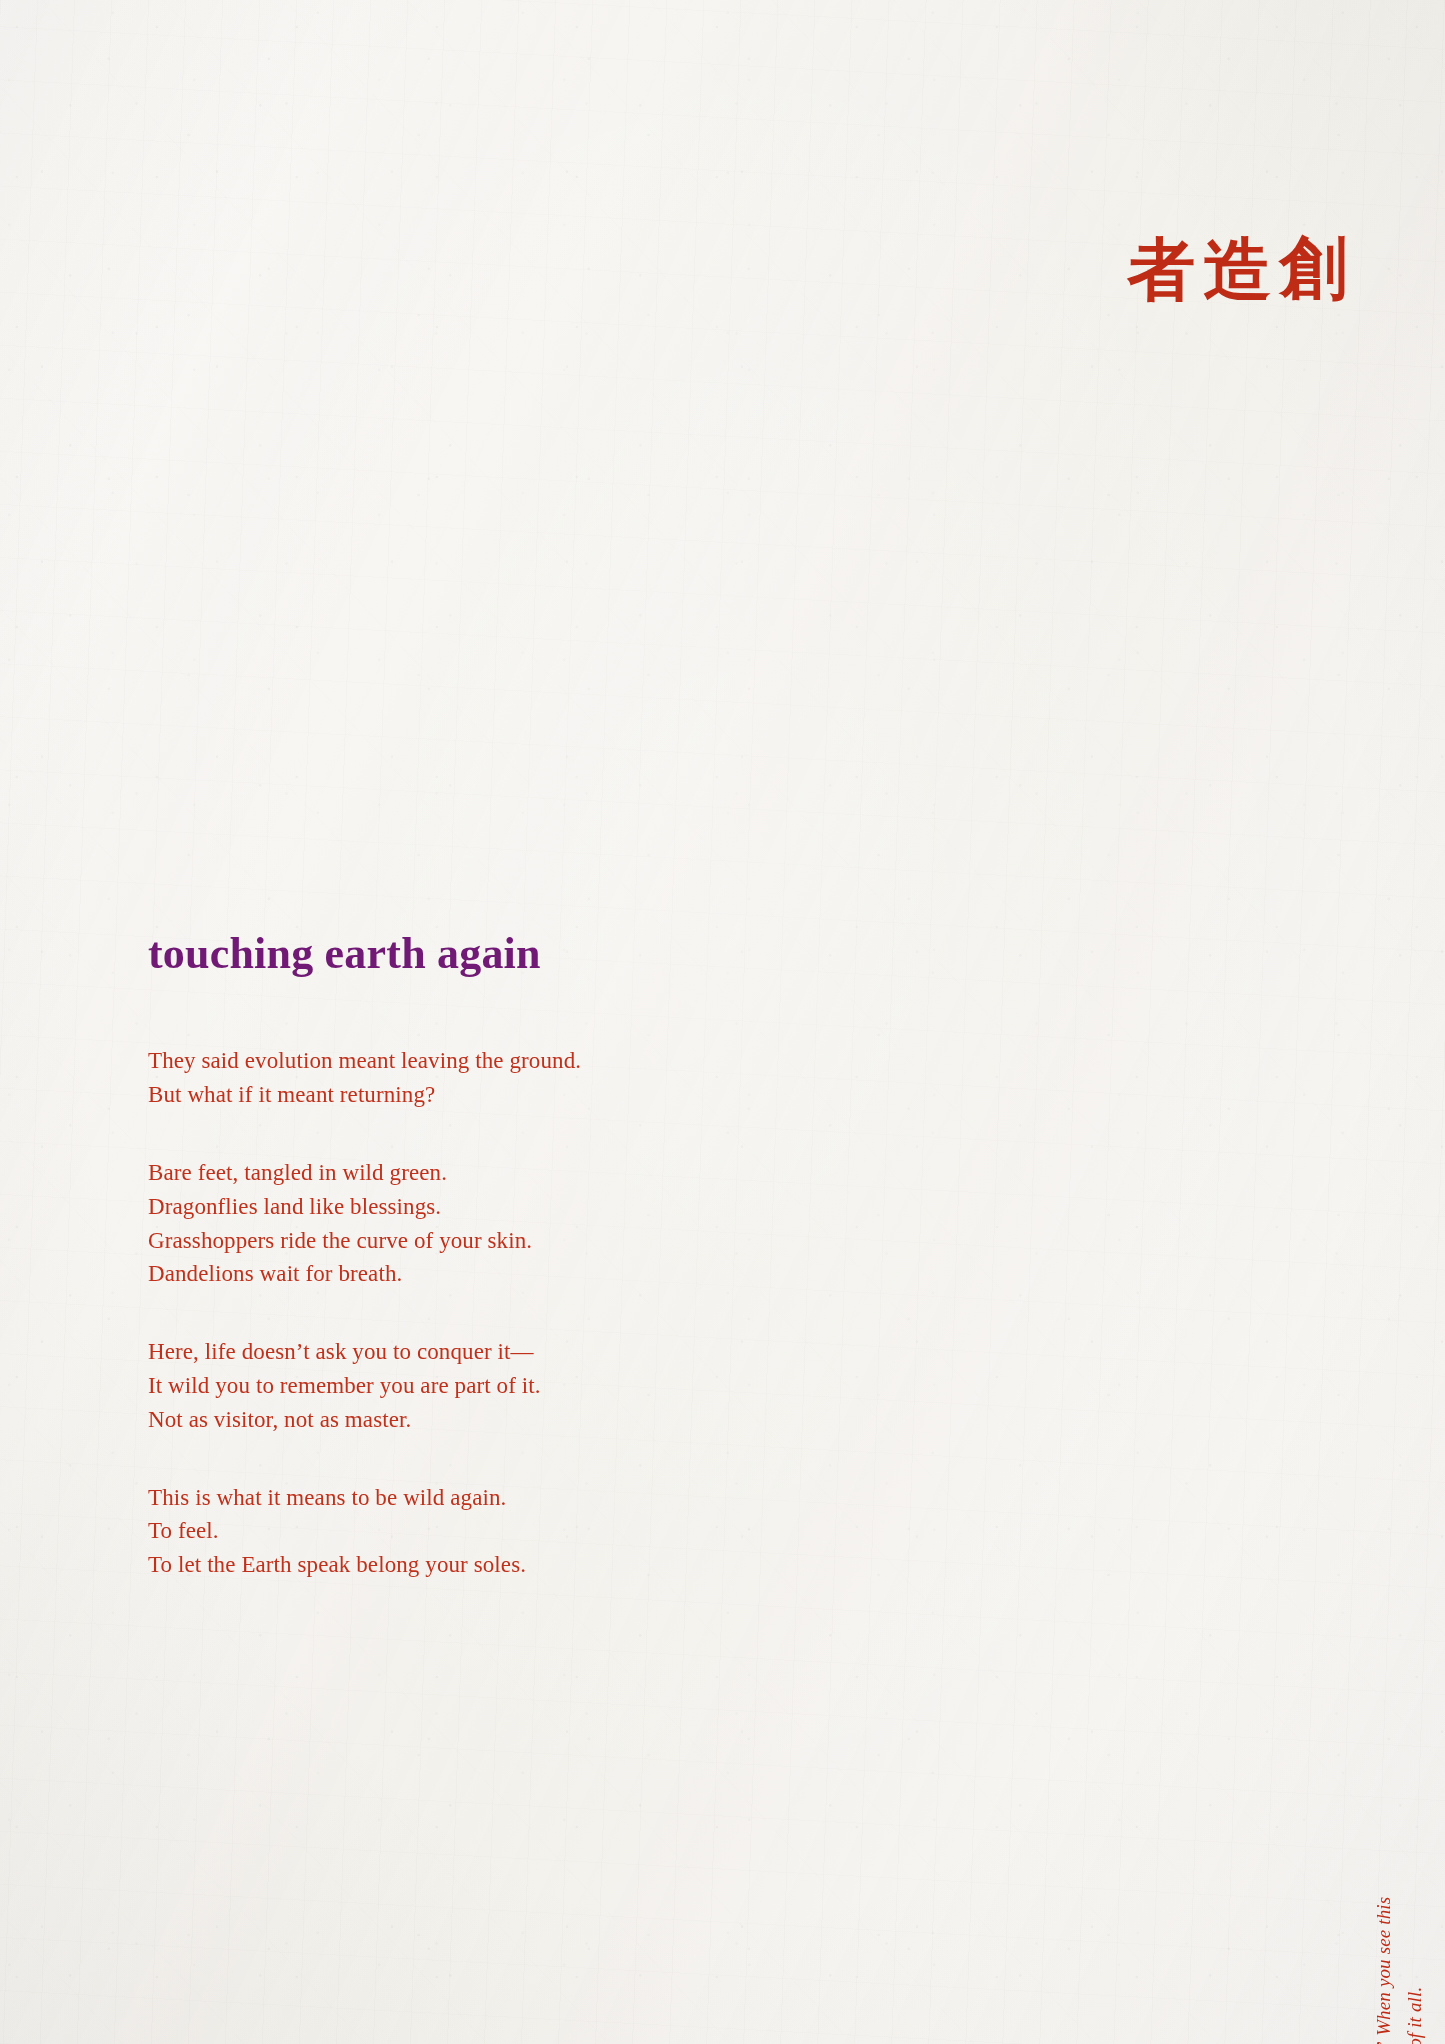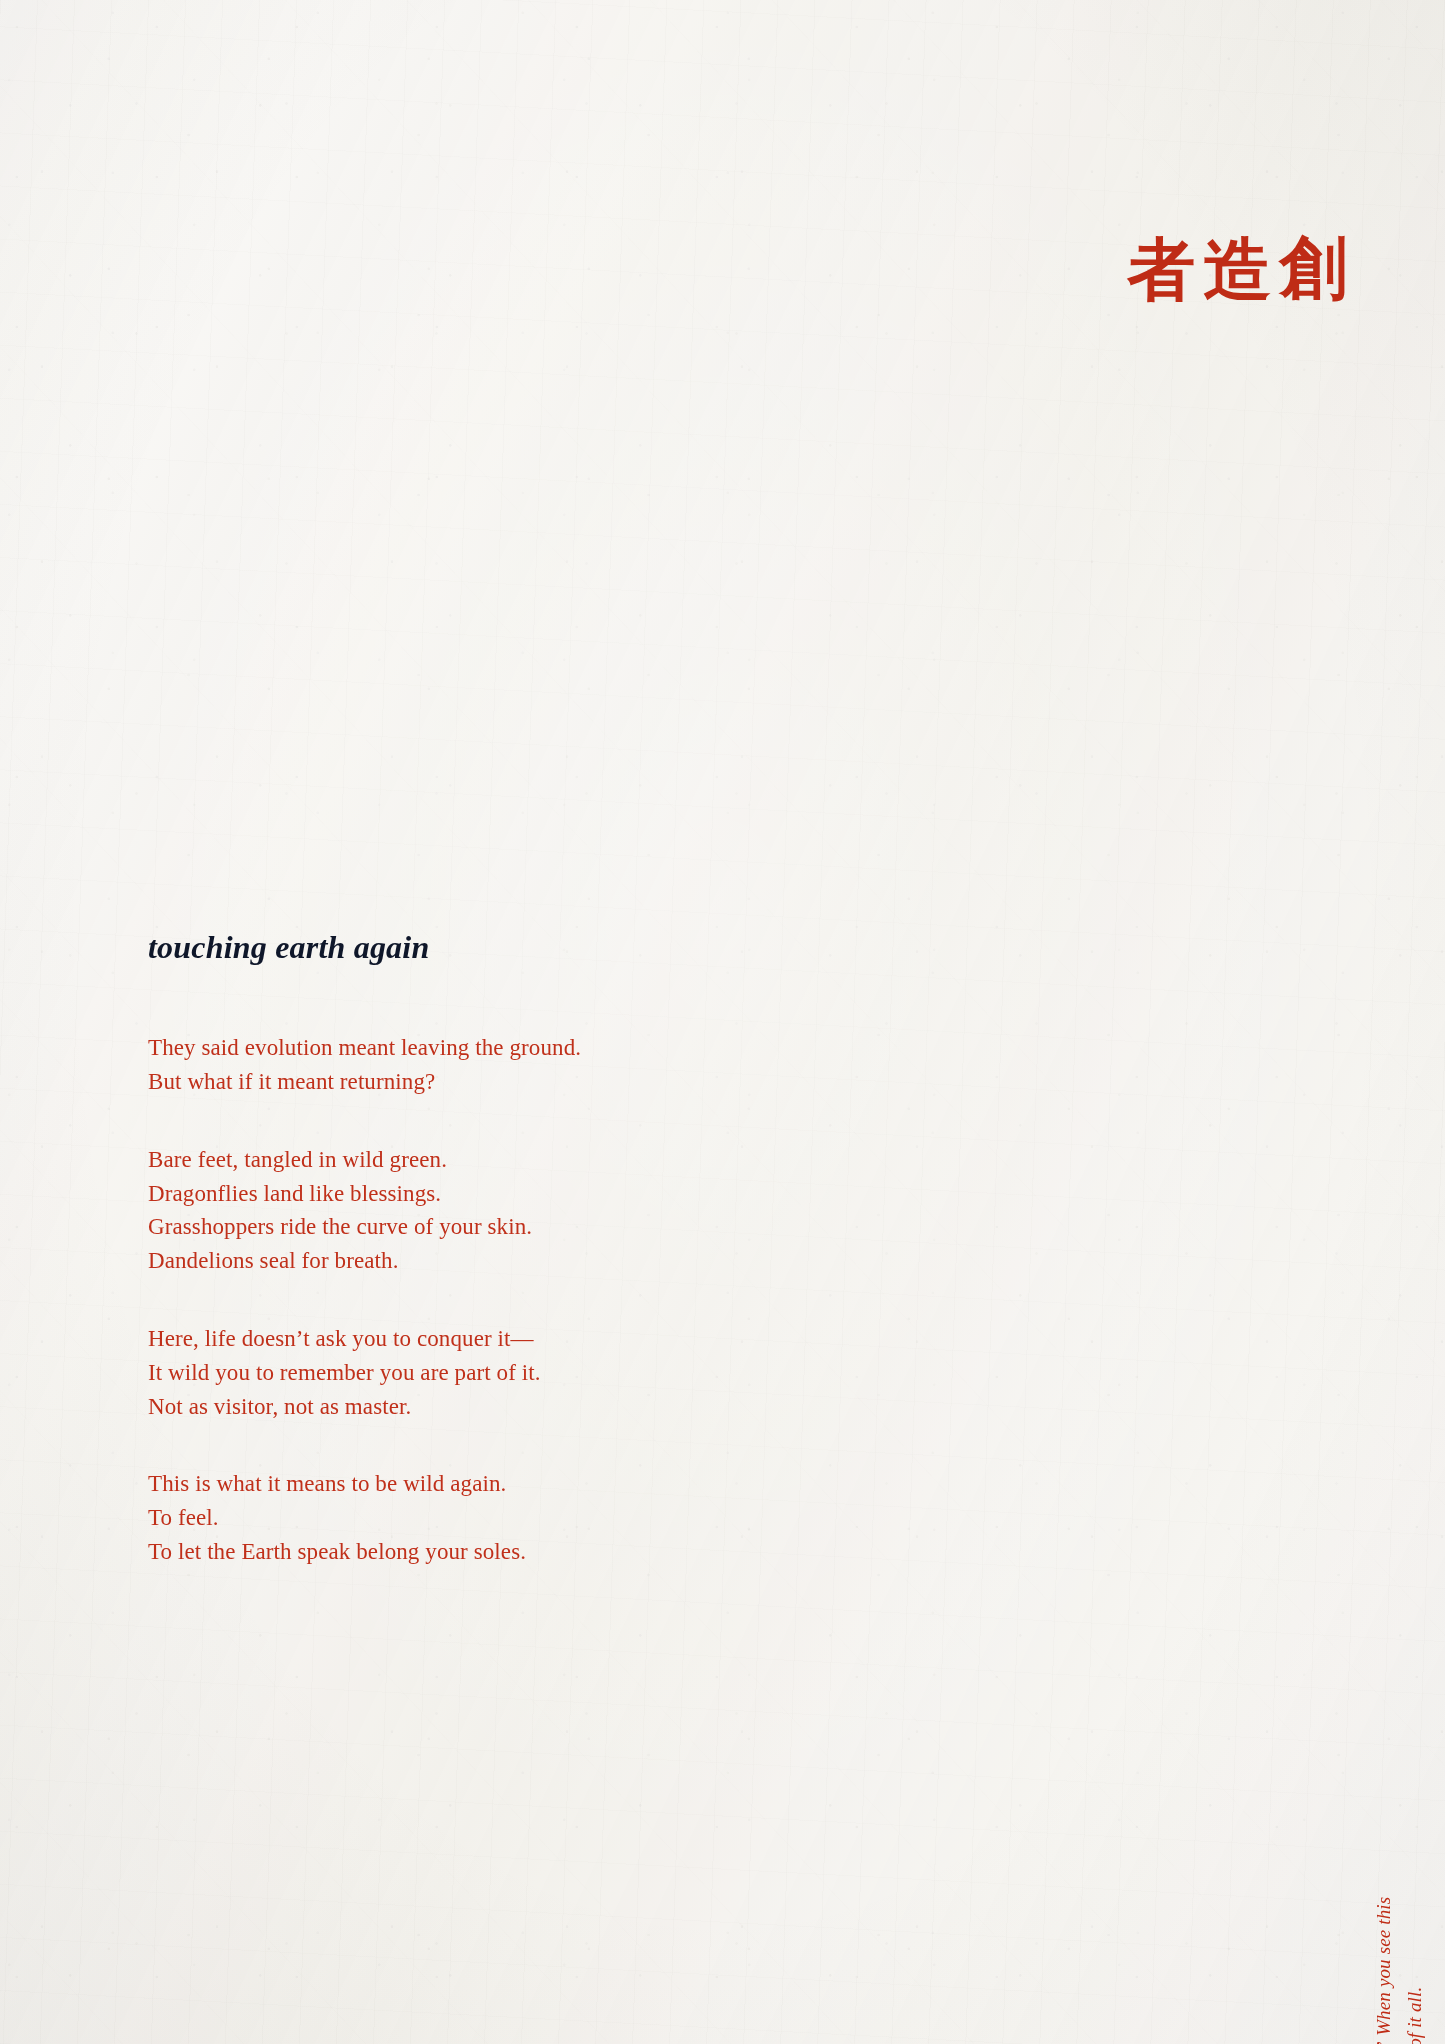--- a/index.html
+++ b/index.html
@@ -74,26 +74,25 @@
 
   
   .poem {
     position: absolute;
     left: 148px;
     top: 930px;
     width: 760px;
     color: #c0301a;
   }
   .poem-title {
-    font-style: italic;
-    font-size: 32px;
+    font-size: 44px;
     line-height: 1.1;
     margin: 0 0 66px 0;
     letter-spacing: .2px;
-    color: #0f172a;
+    color: #701a75;
   }
   .stanza {
     margin: 0 0 44px 0;
   }
   .stanza:last-child { margin-bottom: 14px; }
   .poem-line {
     font-size: 23px;
     line-height: 1.47;
     letter-spacing: .1px;
     white-space: pre-wrap;
@@ -138,21 +137,21 @@
 
   <div class="stanza">
     <div class="poem-line">They said evolution meant leaving the ground.</div>
     <div class="poem-line">But what if it meant returning?</div>
   </div>
 
   <div class="stanza">
     <div class="poem-line">Bare feet, tangled in wild green.</div>
     <div class="poem-line">Dragonflies land like blessings.</div>
     <div class="poem-line">Grasshoppers ride the curve of your skin.</div>
-    <div class="poem-line">Dandelions seal for breath.</div>
+    <div class="poem-line">Dandelions wait for breath.</div>
   </div>
 
   <div class="stanza">
     <div class="poem-line">Here, life doesn’t ask you to conquer it—</div>
     <div class="poem-line">It wild you to remember you are part of it.</div>
     <div class="poem-line">Not as visitor, not as master.</div>
   </div>
 
   <div class="stanza">
     <div class="poem-line">This is what it means to be wild again.</div>

